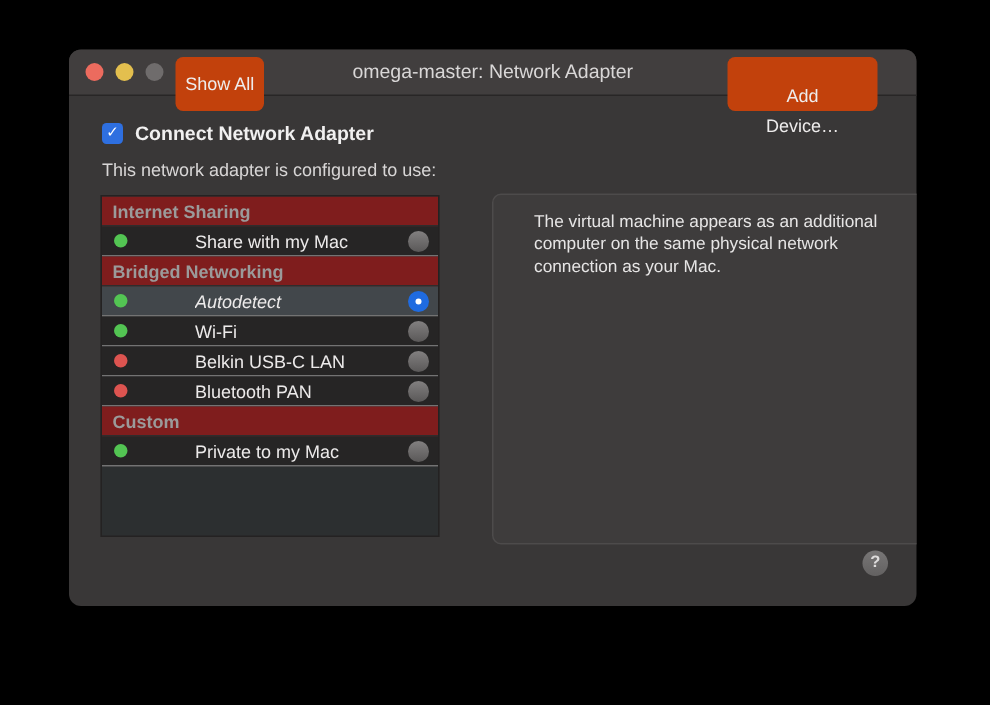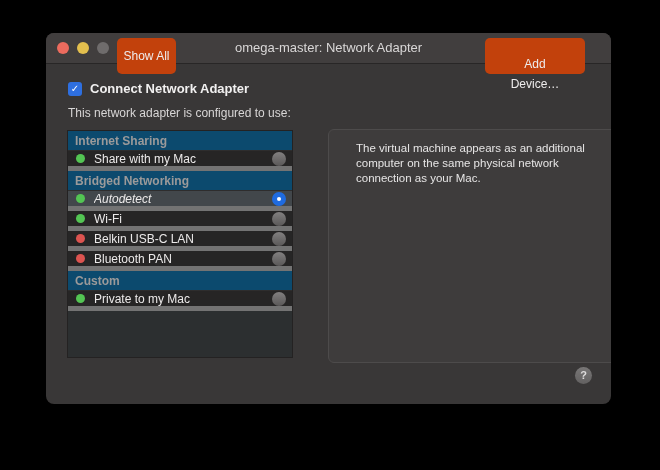--- a/index.html
+++ b/index.html
@@ -21,22 +21,22 @@
   
   .connect-row{position:absolute;left:22px;top:48px;display:flex;align-items:center;}
   .checkbox{width:14px;height:14px;border-radius:3px;background:#2e6fe0;display:inline-flex;
     align-items:center;justify-content:center;color:#fff;font-size:10px;font-weight:bold;}
   .connect-label{margin-left:8px;color:#f1f0f0;font-size:13px;font-weight:bold;}
   .configured{position:absolute;left:22px;top:73px;color:#d8d6d6;font-size:12px;}
   
   .listbox{position:absolute;left:21px;top:97px;width:226px;height:228px;background:#2c2f30;
     border:1px solid #242222;box-sizing:border-box;overflow:hidden;}
   .lrow{height:20px;box-sizing:border-box;display:flex;align-items:center;font-size:12px;}
-  .lhdr{background:#0c4a6e;color:#9b9a9a;font-weight:bold;padding-left:7px;border-bottom:1px solid #2e2d2d;}
-  .litem{background:#262525;color:#eceaea;padding:0 6px 0 8px;border-bottom:5px solid #737373;}
+  .lhdr{background:#7f1d1d;color:#9b9a9a;font-weight:bold;padding-left:7px;border-bottom:1px solid #2e2d2d;}
+  .litem{background:#262525;color:#eceaea;padding:0 6px 0 8px;border-bottom:1px solid #737373;gap:36px;}
   .litem.selected{background:#42474b;font-style:italic;}
   .dot{width:9px;height:9px;border-radius:50%;margin-right:9px;flex:none;}
   .dot.green{background:#53c553;}
   .dot.red{background:#dd5450;}
   .litem .lbl{flex:1;white-space:nowrap;overflow:hidden;}
   .radio{width:14px;height:14px;border-radius:50%;flex:none;
     background:linear-gradient(#828080,#5a5858);}
   .radio.on{background:#1f6be0;position:relative;}
   .radio.on::after{content:"";position:absolute;left:5px;top:5px;width:4px;height:4px;
     border-radius:50%;background:#fff;}

